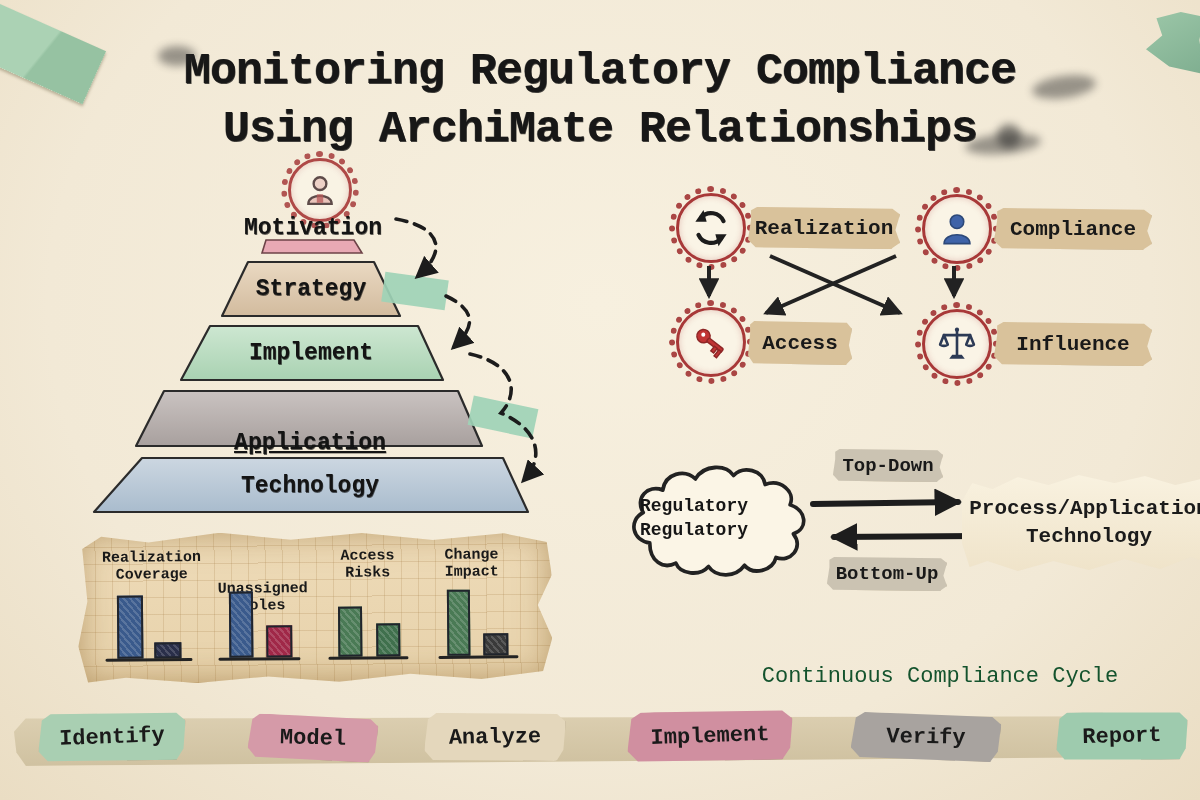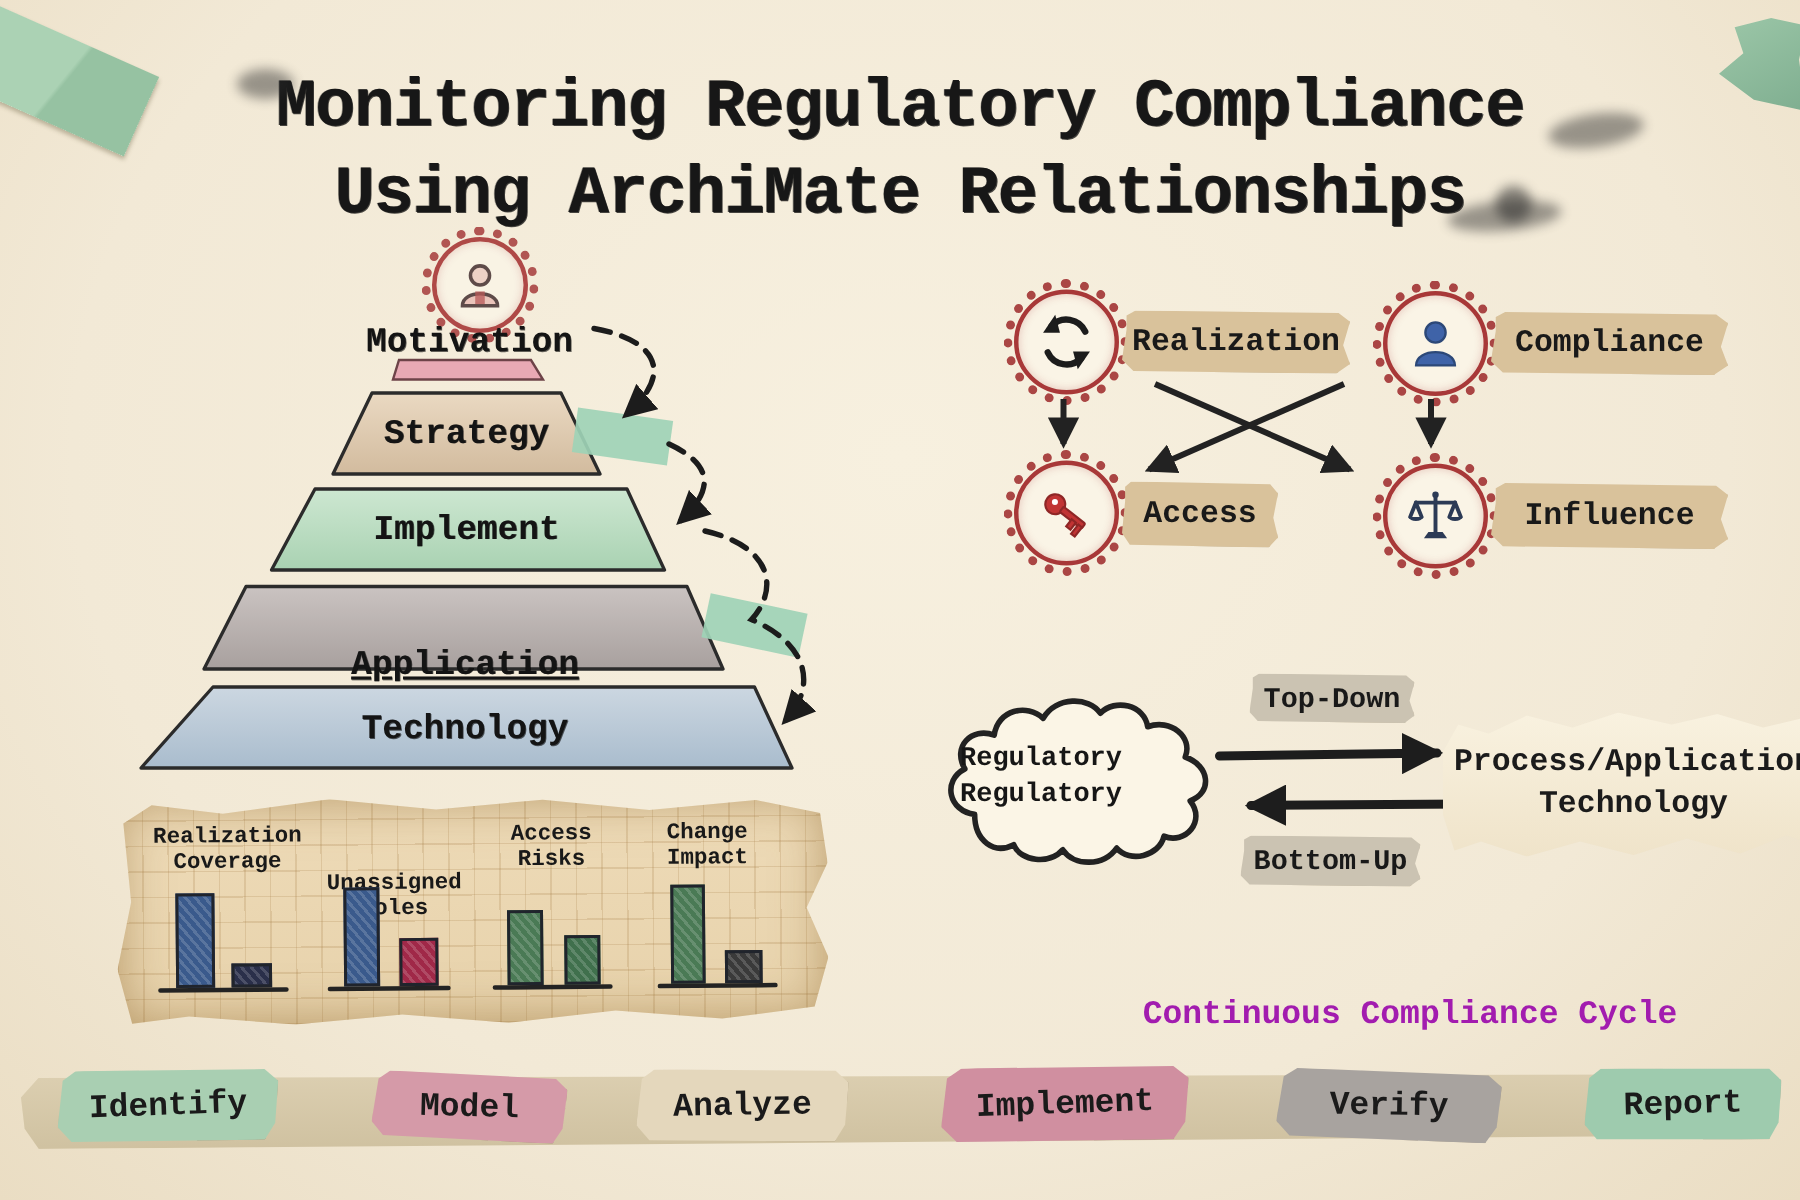--- a/index.html
+++ b/index.html
@@ -57,21 +57,21 @@
   
   .cloud-text{font-weight:bold;font-size:18px;line-height:1.35;text-align:left;color:#161616;}
   .torn-paper{
     background:linear-gradient(#f9f2e0,#efe3c9);
     clip-path:polygon(0 28%,4% 10%,12% 16%,22% 4%,34% 12%,46% 2%,60% 10%,72% 3%,84% 12%,94% 6%,100% 14%,100% 92%,90% 84%,78% 96%,64% 86%,50% 97%,36% 88%,22% 98%,10% 88%,3% 94%,0 70%);
     display:flex;align-items:center;justify-content:center;
     font-weight:bold;font-size:21px;line-height:1.35;text-align:center;
     filter:drop-shadow(3px 4px 3px rgba(115,90,50,.4));
   }
   
-  .cycle-title{font-weight:bold;font-size:22px;color:#a21caf;}
+  .cycle-title{font-weight:normal;font-size:22px;color:#14532d;}
   .cycle-strip{
     background:linear-gradient(#dccfb1,#cfc1a0);
     clip-path:polygon(0 30%,1% 5%,99% 12%,100% 40%,99.5% 90%,1% 96%,0.2% 70%);
     box-shadow:0 4px 5px rgba(80,60,30,.3);
   }
   .step-tape{
     display:flex;align-items:center;justify-content:center;
     font-weight:bold;font-size:22px;color:#1a1a1a;
     clip-path:polygon(3% 12%,9% 0,94% 6%,100% 22%,98% 78%,93% 100%,6% 94%,0 74%);
     box-shadow:2px 3px 4px rgba(80,60,40,.35);

